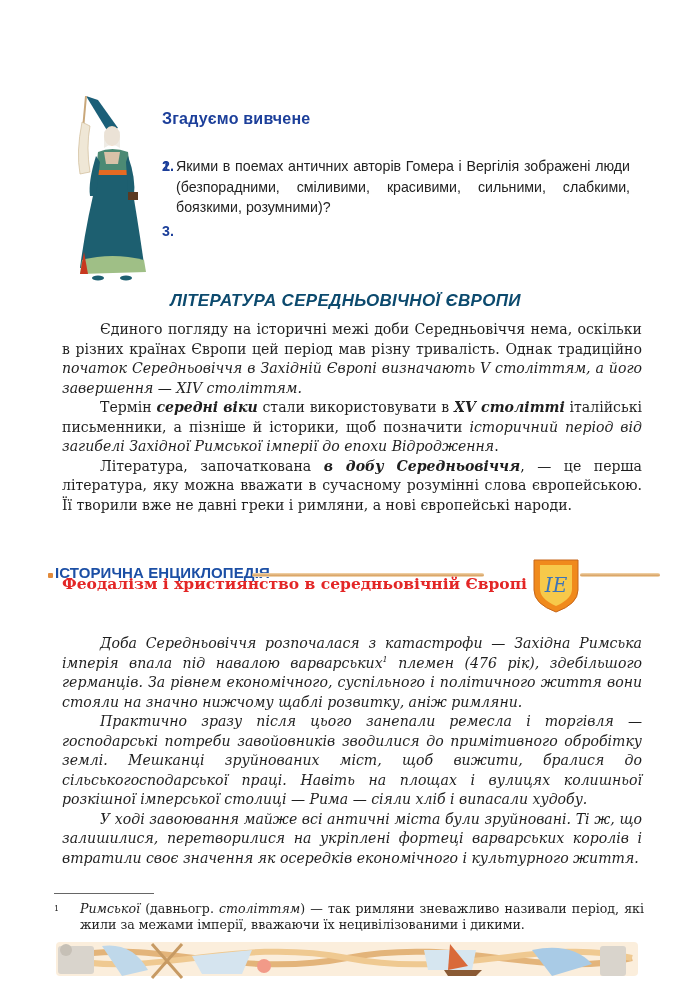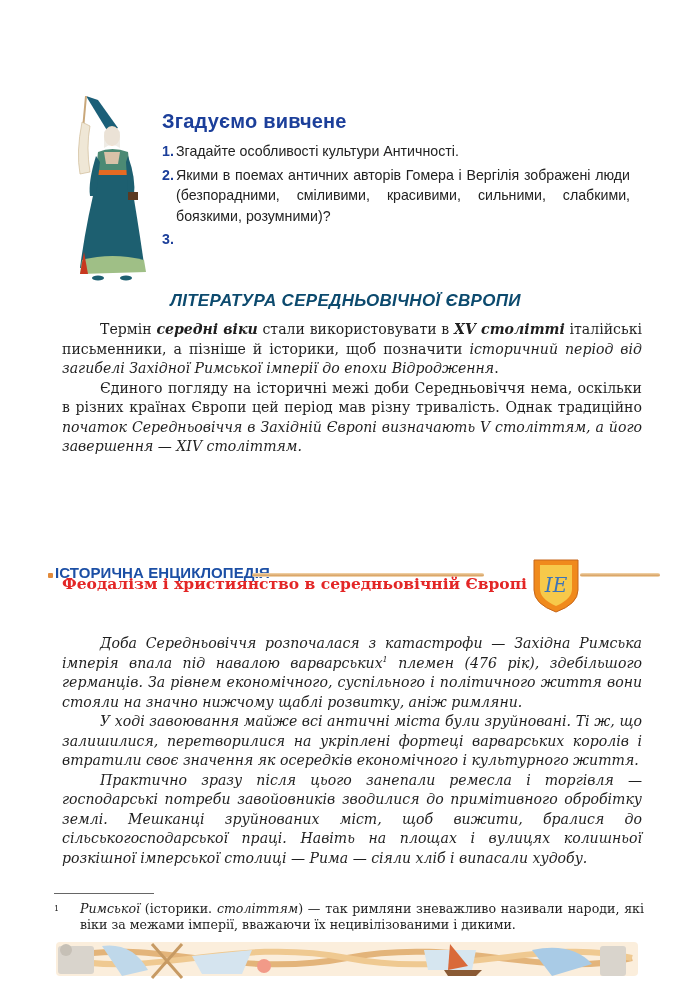--- a/index.html
+++ b/index.html
@@ -1,21 +1,21 @@
 <!DOCTYPE html>
 <html><head>
   <meta charset="utf-8">
   <style>
     html, body { margin: 0; padding: 0; background: #ffffff; }
     body { width: 695px; height: 983px; position: relative; overflow: hidden; font-family: "DejaVu Serif", serif; color: #1f1f1f; }
 
     
     .figure { position: absolute; left: 68px; top: 92px; width: 90px; height: 192px; }
     .recall { position: absolute; left: 160px; top: 110px; width: 470px; font-family: "Liberation Sans", sans-serif; }
-    .recall-title { font-weight: bold; font-size: 20px; color: #1c3f9a; margin: 0 0 8px 2px; letter-spacing: 0.2px; }
+    .recall-title { font-weight: bold; font-size: 16px; color: #1c3f9a; margin: 0 0 28px 2px; letter-spacing: 0.2px; }
     .recall-list { margin: 0; padding: 0; list-style: none; }
     .recall-item { position: relative; padding-left: 16px; font-size: 14.2px; line-height: 20.5px; color: #222; text-align: justify; margin-bottom: 3px; }
     .recall-num { position: absolute; left: 2px; top: 0; color: #1c3f9a; font-weight: bold; }
 
     
     .section-title { position: absolute; left: 0; width: 691px; top: 291px; text-align: center; font-family: "Liberation Sans", sans-serif; font-weight: bold; font-style: italic; font-size: 17px; color: #0c4a6e; letter-spacing: 0.3px; }
 
     .body-text { position: absolute; left: 62px; width: 580px; font-size: 14.1px; line-height: 19.5px; text-align: justify; color: #1f1f1f; }
     .body-text p { margin: 0; text-indent: 38px; }
     .t1 { top: 320px; }
@@ -64,63 +64,63 @@
     <ellipse cx="30" cy="186" rx="6" ry="2.5" fill="#1d5f70"></ellipse>
     <ellipse cx="58" cy="186" rx="6" ry="2.5" fill="#1d5f70"></ellipse>
   </svg>
 </div>
 
 <div class="recall">
   <div class="recall-title">Згадуємо вивчене</div>
   <ol class="recall-list">
     <li class="recall-item">
       <span class="recall-num">1.</span>
-      <span>Згадайте особливості культури Античності.</span>
     </li>
     <li class="recall-item">
       <span class="recall-num">2.</span>
       <span>Якими в поемах античних авторів Гомера і Вергілія зображені люди (безпорадними, сміливими, красивими, сильними, слабкими, боязкими, розумними)?</span>
     </li>
     <li class="recall-item">
       <span class="recall-num">3.</span>
     </li>
   </ol>
 </div>
 
 <div class="section-title">ЛІТЕРАТУРА СЕРЕДНЬОВІЧНОЇ ЄВРОПИ</div>
 
 <div class="body-text t1">
+  <p><span>Єдиного погляду на історичні межі доби Середньовіччя нема, оскільки в різних країнах Європи цей період мав різну тривалість. Однак традиційно </span><span class="it">початок Середньовіччя в Західній Європі визначають V століттям, а його завершення — XIV століттям.</span></p>
   <p><span>Термін </span><span class="bi">середні віки</span><span> стали використовувати в </span><span class="bi">XV столітті</span><span> італійські письменники, а пізніше й історики, щоб позначити </span><span class="it">історичний період від загибелі Західної Римської імперії до епохи Відродження</span><span>.</span></p>
-  <p><span>Єдиного погляду на історичні межі доби Середньовіччя нема, оскільки в різних країнах Європи цей період мав різну тривалість. Однак традиційно </span><span class="it">початок Середньовіччя в Західній Європі визначають V століттям, а його завершення — XIV століттям.</span></p>
+  <p><span>Література, започаткована </span><span class="bi">в добу Середньовіччя</span><span>, — це перша література, яку можна вважати в сучасному розумінні слова європейською. Її творили вже не давні греки і римляни, а нові європейські народи.</span></p>
 </div>
 
 <div class="enc-banner">
   <span class="enc-bullet"></span>
   <span class="enc-label">ІСТОРИЧНА ЕНЦИКЛОПЕДІЯ</span>
   <span class="enc-rod"></span>
   <span class="enc-rod2"></span>
   <svg class="enc-shield" viewBox="0 0 50 58" width="50" height="58">
     <path d="M3,4 L47,4 L47,34 Q47,48 25,56 Q3,48 3,34 Z" fill="#f08a1c" stroke="#c7661a" stroke-width="1"></path>
     <path d="M9,9 L41,9 L41,33 Q41,43 25,50 Q9,43 9,33 Z" fill="#f7c94a"></path>
     <text x="25" y="36" text-anchor="middle" font-family="DejaVu Serif, serif" font-style="italic" font-size="20" fill="#3c74b8">ІЕ</text>
   </svg>
 </div>
 
 <div class="red-title">Феодалізм і християнство в середньовічній Європі</div>
 
 <div class="body-text t2">
   <p><span>Доба Середньовіччя розпочалася з катастрофи — Західна Римська імперія впала під навалою варварських</span><sup>1</sup><span> племен (476 рік), здебільшого германців. За рівнем економічного, суспільного і політичного життя вони стояли на значно нижчому щаблі розвитку, аніж римляни.</span></p>
+  <p>Практично зразу після цього занепали ремесла і торгівля — господарські потреби завойовників зводилися до примітивного обробітку землі. Мешканці зруйнованих міст, щоб вижити, бралися до сільськогосподарської праці. Навіть на площах і вулицях колишньої розкішної імперської столиці — Рима — сіяли хліб і випасали худобу.</p>
   <p>У ході завоювання майже всі античні міста були зруйновані. Ті ж, що залишилися, перетворилися на укріплені фортеці варварських королів і втратили своє значення як осередків економічного і культурного життя.</p>
-  <p>Практично зразу після цього занепали ремесла і торгівля — господарські потреби завойовників зводилися до примітивного обробітку землі. Мешканці зруйнованих міст, щоб вижити, бралися до сільськогосподарської праці. Навіть на площах і вулицях колишньої розкішної імперської столиці — Рима — сіяли хліб і випасали худобу.</p>
 </div>
 
 <div class="footnote-rule"></div>
 <div class="footnote">
   <span class="fn-mark">1</span>
-  <span class="fn-text"><span class="it">Римської</span><span> (історики. </span><span class="it">століттям</span><span>) — так римляни зневажливо називали народи, які віки за межами імперії, вважаючи їх нецивілізованими і дикими.</span></span>
+  <span class="fn-text"><span class="it">Римської</span><span> (давньогр. </span><span class="it">століттям</span><span>) — так римляни зневажливо називали період, які жили за межами імперії, вважаючи їх нецивілізованими і дикими.</span></span>
 </div>
 
 <svg class="bottom-ornament" viewBox="0 0 590 45" width="590" height="45">
   <rect x="4" y="6" width="582" height="34" rx="4" fill="#fbeedc"></rect>
   <path d="M10,22 C100,0 180,44 295,22 C410,0 490,44 580,22" fill="none" stroke="#e3b47a" stroke-width="6"></path>
   <path d="M10,22 C100,44 180,0 295,22 C410,44 490,0 580,22" fill="none" stroke="#efc991" stroke-width="6"></path>
   <rect x="6" y="10" width="36" height="28" rx="3" fill="#d9d4cc"></rect>
   <circle cx="14" cy="14" r="6" fill="#c6c0b6"></circle>
   <path d="M50,10 Q80,6 96,34 L70,40 Z" fill="#bfd8ea"></path>
   <line x1="100" y1="8" x2="130" y2="42" stroke="#c79a63" stroke-width="3"></line>

